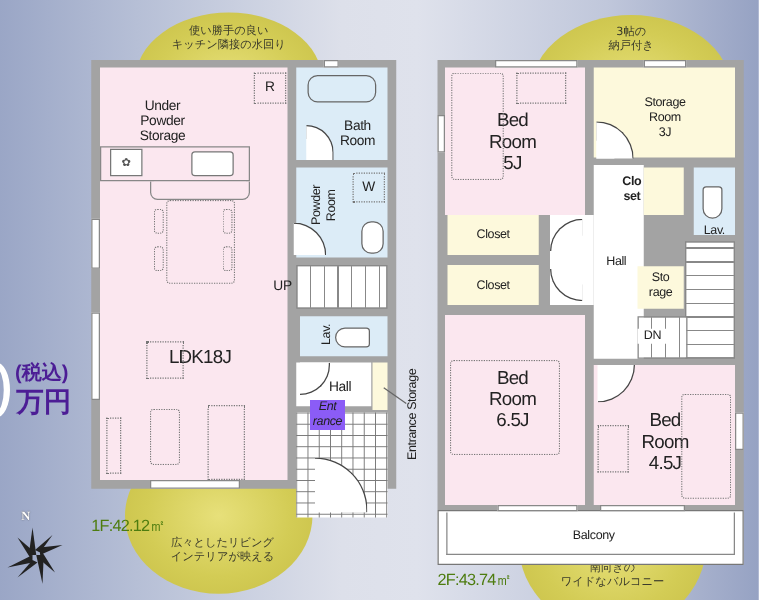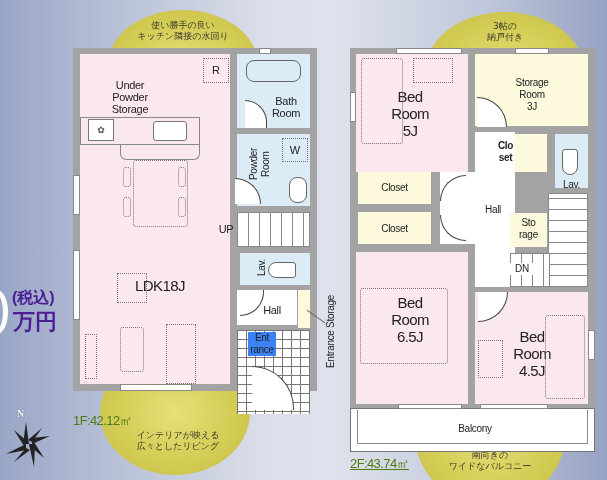--- a/index.html
+++ b/index.html
@@ -63,22 +63,22 @@
 </div>
 
 <div class="halo" style="left:425px; top:12px; width:160px; height:120px;"></div>
 <div class="halo-text" style="left:470px; top:21px; width:70px;">
   <div>3帖の</div>
   <div>納戸付き</div>
 </div>
 
 <div class="halo" style="left:100px; top:350px; width:150px; height:125px;"></div>
 <div class="halo-text" style="left:118px; top:430px; width:120px;">
+  <div>広々としたリビング</div>
   <div>インテリアが映える</div>
-  <div>広々としたリビング</div>
 </div>
 
 <div class="halo" style="left:415px; top:365px; width:150px; height:140px;"></div>
 <div class="halo-text" style="left:440px; top:450px; width:100px;">
   <div>南向きの</div>
   <div>ワイドなバルコニー</div>
 </div>
 
 <div class="abs" style="left:-14px; top:290px; width:22px; height:44px; border:5px solid #fff; border-radius:50%;"></div>
 <div class="price" style="left:12px; top:288px; font-size:16px;">(税込)</div>
@@ -161,21 +161,21 @@
   <div class="door-arc" style="left:235px; top:178px; width:26px; height:26px; border-radius:0 26px 0 0; border-left:none; border-bottom:none;"></div>
 
   <div class="label" style="left:214px; top:223px; width:24px;">UP</div>
 
   <div class="label vert" style="left:256px; top:257px; height:22px; font-size:10px;">Lav.</div>
   <div class="abs" style="left:268px; top:262px; width:28px; height:16px; border:1px solid #666; border-radius:8px 3px 3px 8px; background:#fff;"></div>
 
   <div class="label" style="left:258px; top:304px; width:28px;">Hall</div>
   <div class="door-arc" style="left:240px; top:290px; width:24px; height:26px; border-radius:0 0 26px 0; border-left:none; border-top:none;"></div>
 
-  <div class="label" style="left:248px; top:332px; width:28px; font-size:10px; background:#3b82f6;">
+  <div class="label" style="left:248px; top:320px; width:28px; font-size:10px; background:#8b5cf6;font-style:italic;">
     <div>Ent</div>
     <div>rance</div>
   </div>
   <div class="label vert" style="left:325px; top:287px; height:88px; font-size:10px;">Entrance Storage</div>
   <div class="line" style="left:305px; top:316px; width:22px; height:1px; transform:rotate(35deg);"></div>
 
   <div class="window" style="left:73px; top:175px; width:7px; height:40px;"></div>
   <div class="window" style="left:73px; top:250px; width:7px; height:70px;"></div>
   <div class="window" style="left:120px; top:384px; width:72px; height:7px;"></div>
   <div class="window" style="left:259px; top:48px; width:12px; height:6px;"></div>
@@ -264,14 +264,14 @@
 
   <div class="label" style="left:440px; top:423px; width:70px; font-size:10px;">Balcony</div>
 
   <div class="window" style="left:396px; top:48px; width:66px; height:6px;"></div>
   <div class="window" style="left:515px; top:48px; width:34px; height:6px;"></div>
   <div class="window" style="left:350px; top:92px; width:6px; height:30px;"></div>
   <div class="window" style="left:588px; top:330px; width:7px; height:30px;"></div>
   <div class="window" style="left:398px; top:404px; width:64px; height:5px;"></div>
   <div class="window" style="left:480px; top:404px; width:68px; height:5px;"></div>
 
-  <div class="area-label" style="left:350px; top:455px;text-decoration:underline;">2F:43.74㎡</div>
+  <div class="area-label" style="left:350px; top:455px;">2F:43.74㎡</div>
 </div>
 
 </body></html>

